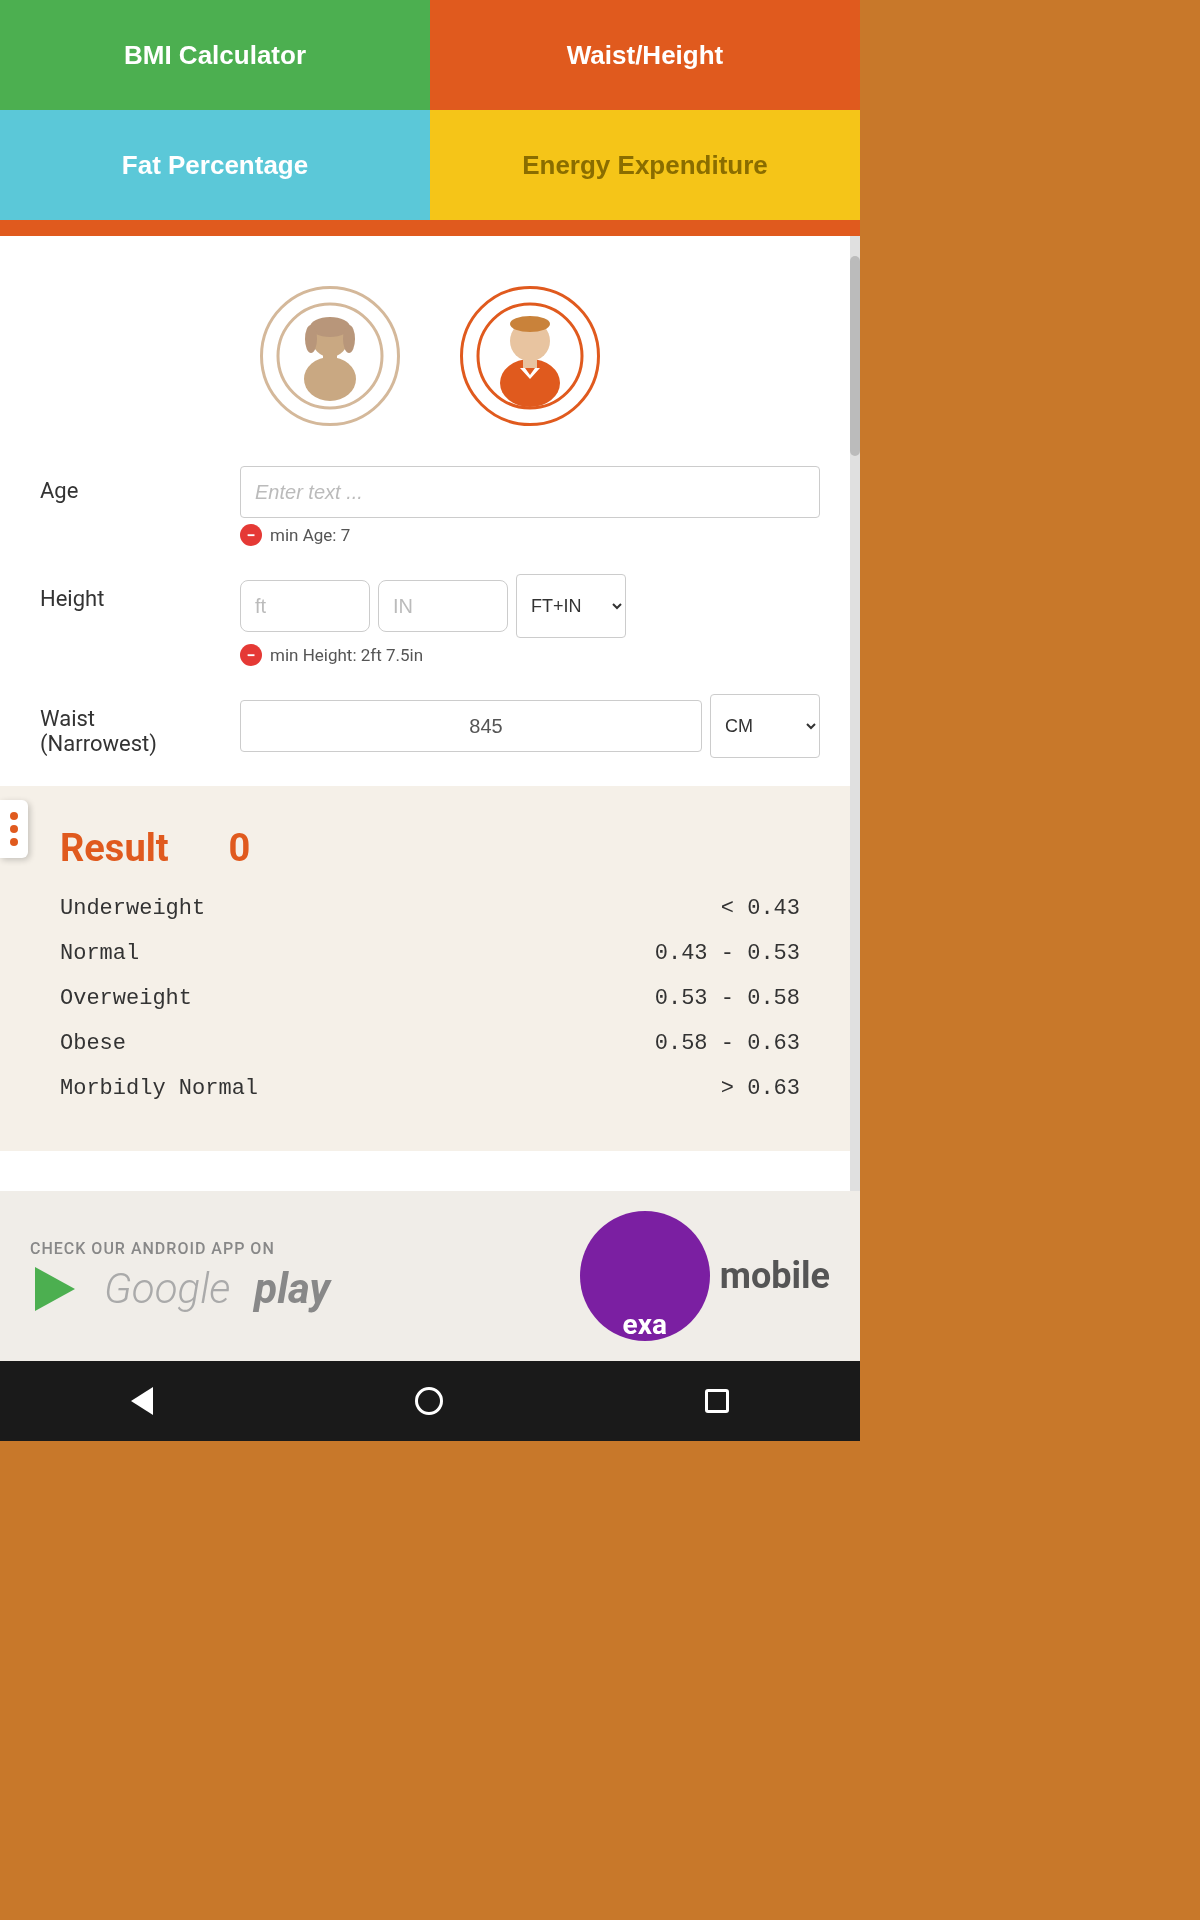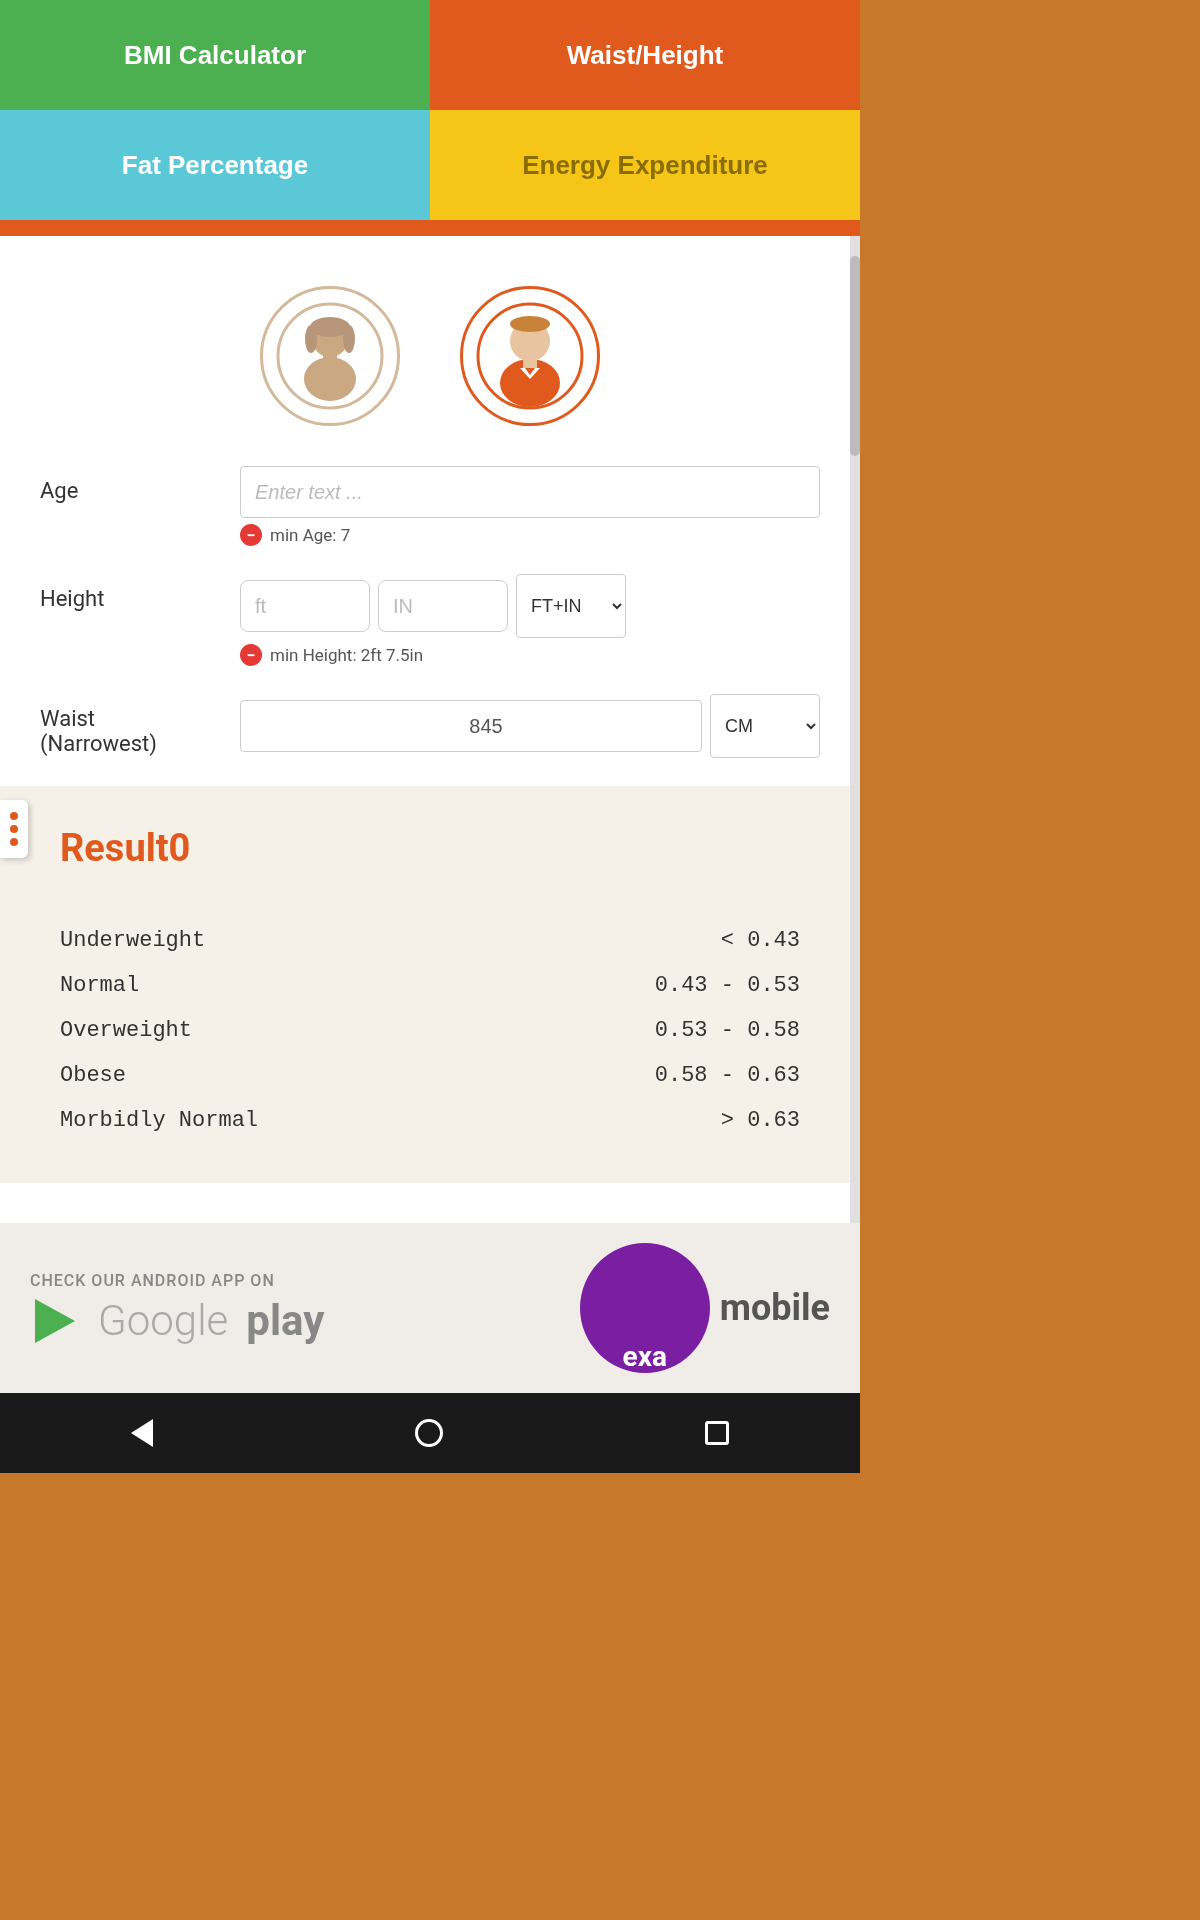--- a/index.html
+++ b/index.html
@@ -159,21 +159,22 @@
 
     
     .result-section {
       background: #f5f0e8;
       margin: 0 -40px;
       padding: 40px 60px;
     }
     .result-header {
       display: flex;
       align-items: baseline;
-      margin-bottom: 48px;
+      gap: 60px;
+      margin-bottom: 16px;
     }
     .result-title {
       font-size: 38px;
       font-weight: bold;
       color: #e05a1e;
     }
     .result-value {
       font-size: 38px;
       font-weight: bold;
       color: #e05a1e;
@@ -209,21 +210,22 @@
     }
     .banner-text {
       font-size: 16px;
       color: #888;
       letter-spacing: 1px;
       font-weight: 500;
     }
     .google-play-row {
       display: flex;
       align-items: center;
-      gap: 18px;
+      gap: 24px;
+      font-style: italic;
     }
     .exa-badge {
       width: 130px;
       height: 130px;
       border-radius: 50%;
       background: #7b1fa2;
       display: flex;
       align-items: center;
       justify-content: flex-end;
       flex-direction: column;

